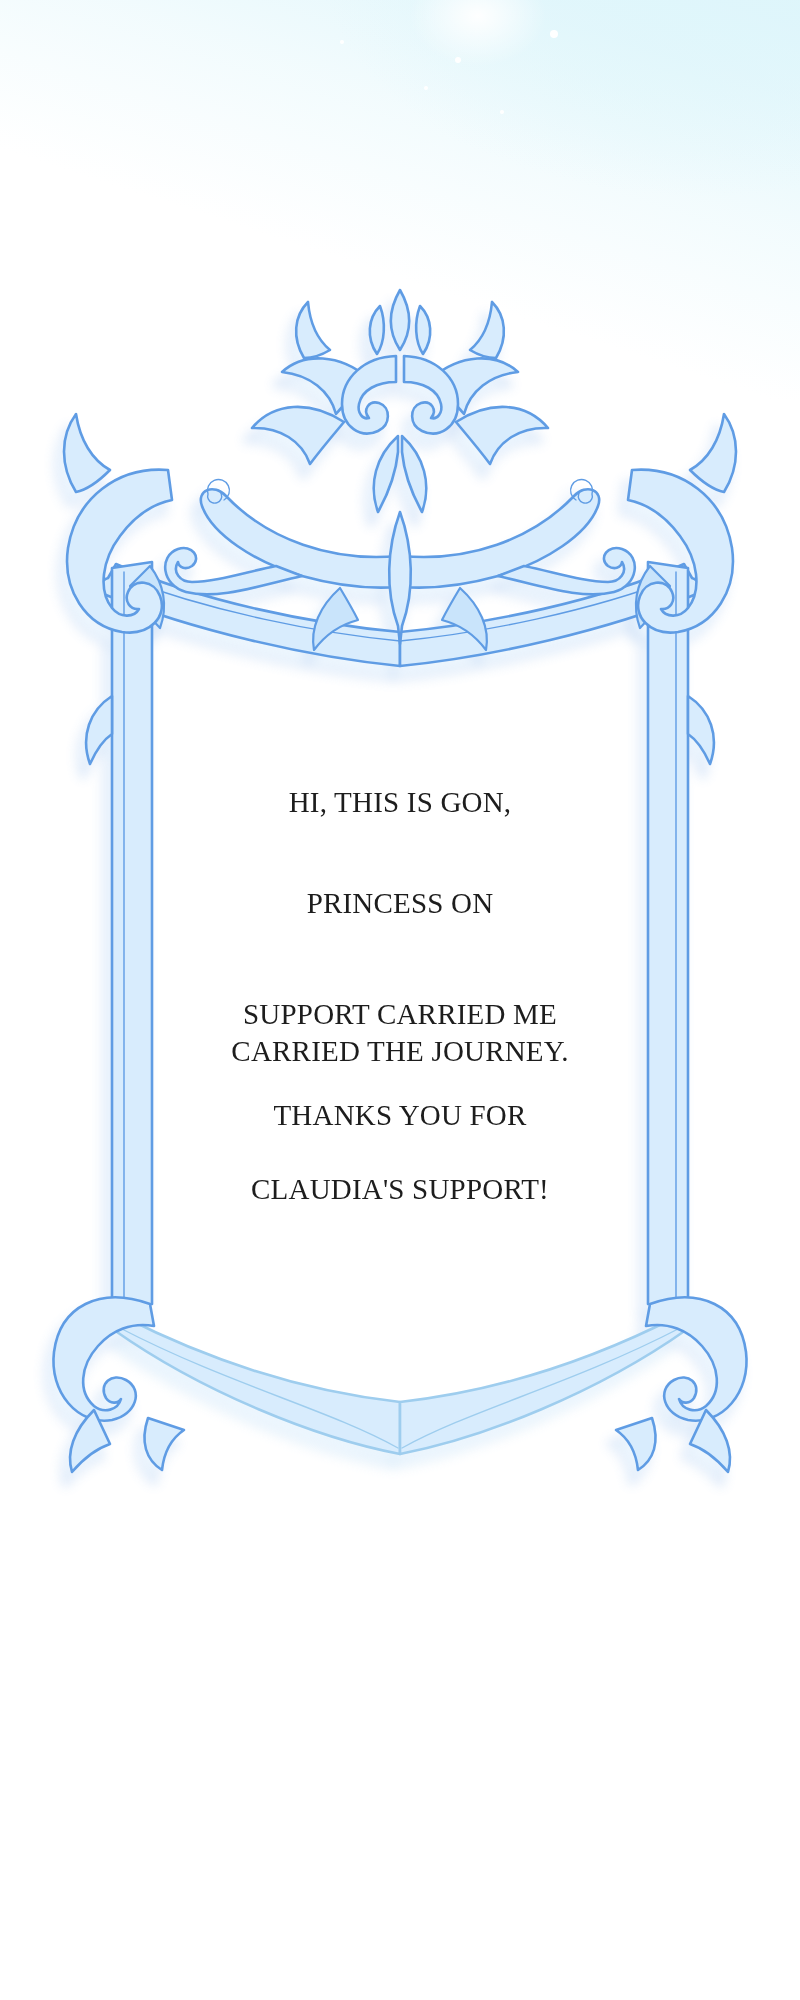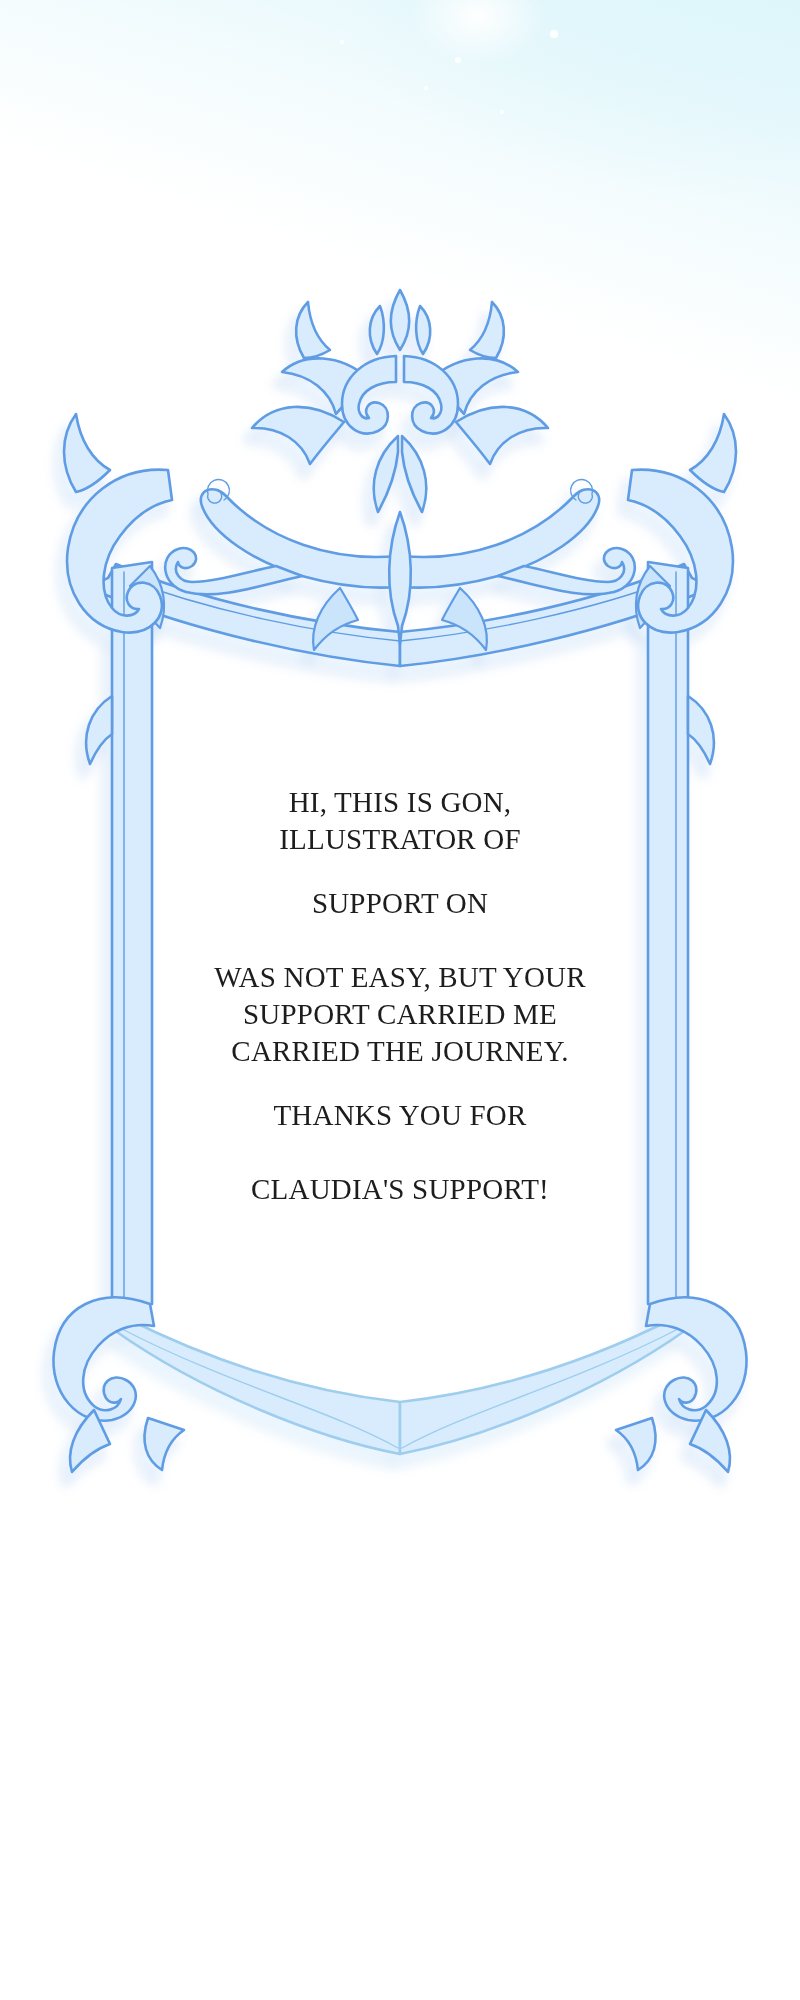--- a/index.html
+++ b/index.html
@@ -109,26 +109,26 @@
     </defs>
 
     <use href="#frameArt" transform="translate(-7,13)" opacity="0.45" filter="url(#softBlur)"></use>
 
     <use href="#frameArt"></use>
   </svg>
 
   <div class="note">
     <p>
       <span>HI, THIS IS GON,</span><br>
-      <span>ILLUSTRATOR OF</span><br>
+      <br>
     </p>
     <p>
-      <span>SUPPORT ON</span><br>
+      <span>PRINCESS ON</span><br>
       <br>
-      <span>WAS NOT EASY, BUT YOUR</span><br>
+      <br>
       <span>SUPPORT CARRIED ME</span><br>
       <span>CARRIED THE JOURNEY.</span>
     </p>
     <p>
       <span>THANKS YOU FOR</span><br>
       <br>
       <span>CLAUDIA'S SUPPORT!</span>
     </p>
   </div>
 

